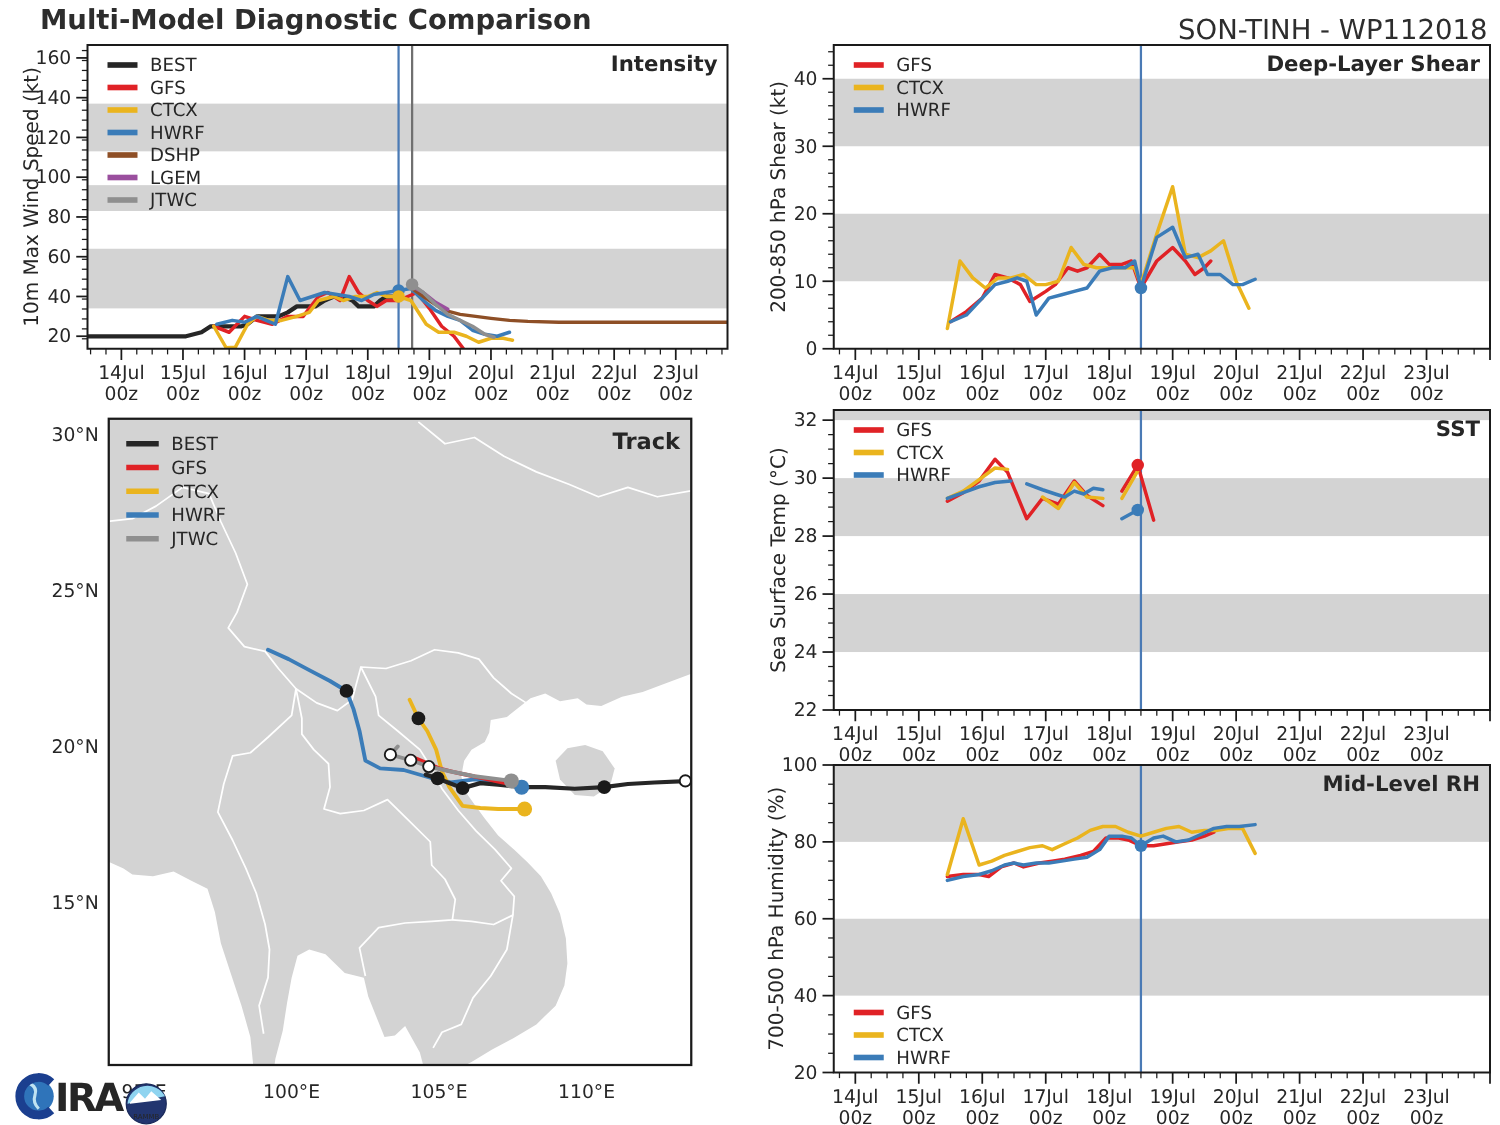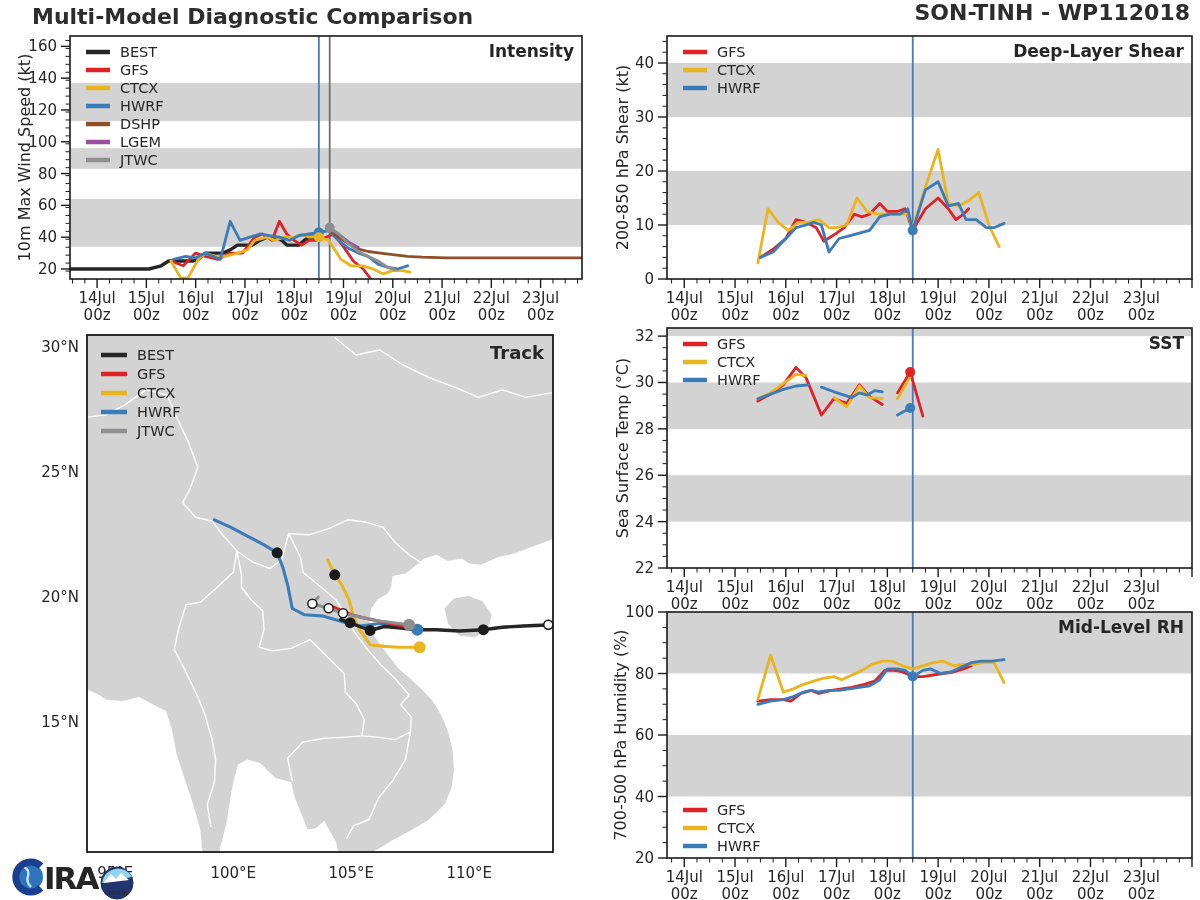--- a/index.html
+++ b/index.html
@@ -1,19 +1,19 @@
 <!DOCTYPE html>
 <html><head>
 <meta charset="utf-8">
 <style>
   html,body{margin:0;padding:0;background:#ffffff;}
   #page{position:relative;width:1200px;height:900px;background:#ffffff;overflow:hidden;
         font-family:"DejaVu Sans","Liberation Sans",sans-serif;color:#262626;margin-left:12px;}
   .main-title{position:absolute;left:20px;top:4px;font-size:22px;font-weight:bold;color:#2d2d2d;}
-  .storm-title{position:absolute;right:22px;top:0;font-size:22px;font-weight:bold;color:#2d2d2d;}
+  .storm-title{position:absolute;right:22px;top:12px;font-size:22px;font-weight:normal;color:#2d2d2d;}
   svg{position:absolute;overflow:visible;}
   #chart-intensity{left:0;top:30px;}
   #chart-track{left:0;top:322px;}
   #chart-shear{left:600px;top:30px;}
   #chart-sst{left:600px;top:322px;}
   #chart-rh{left:600px;top:606px;}
   #logo{left:2px;top:853px;}
   text{fill:#262626;}
 </style>
 </head>

